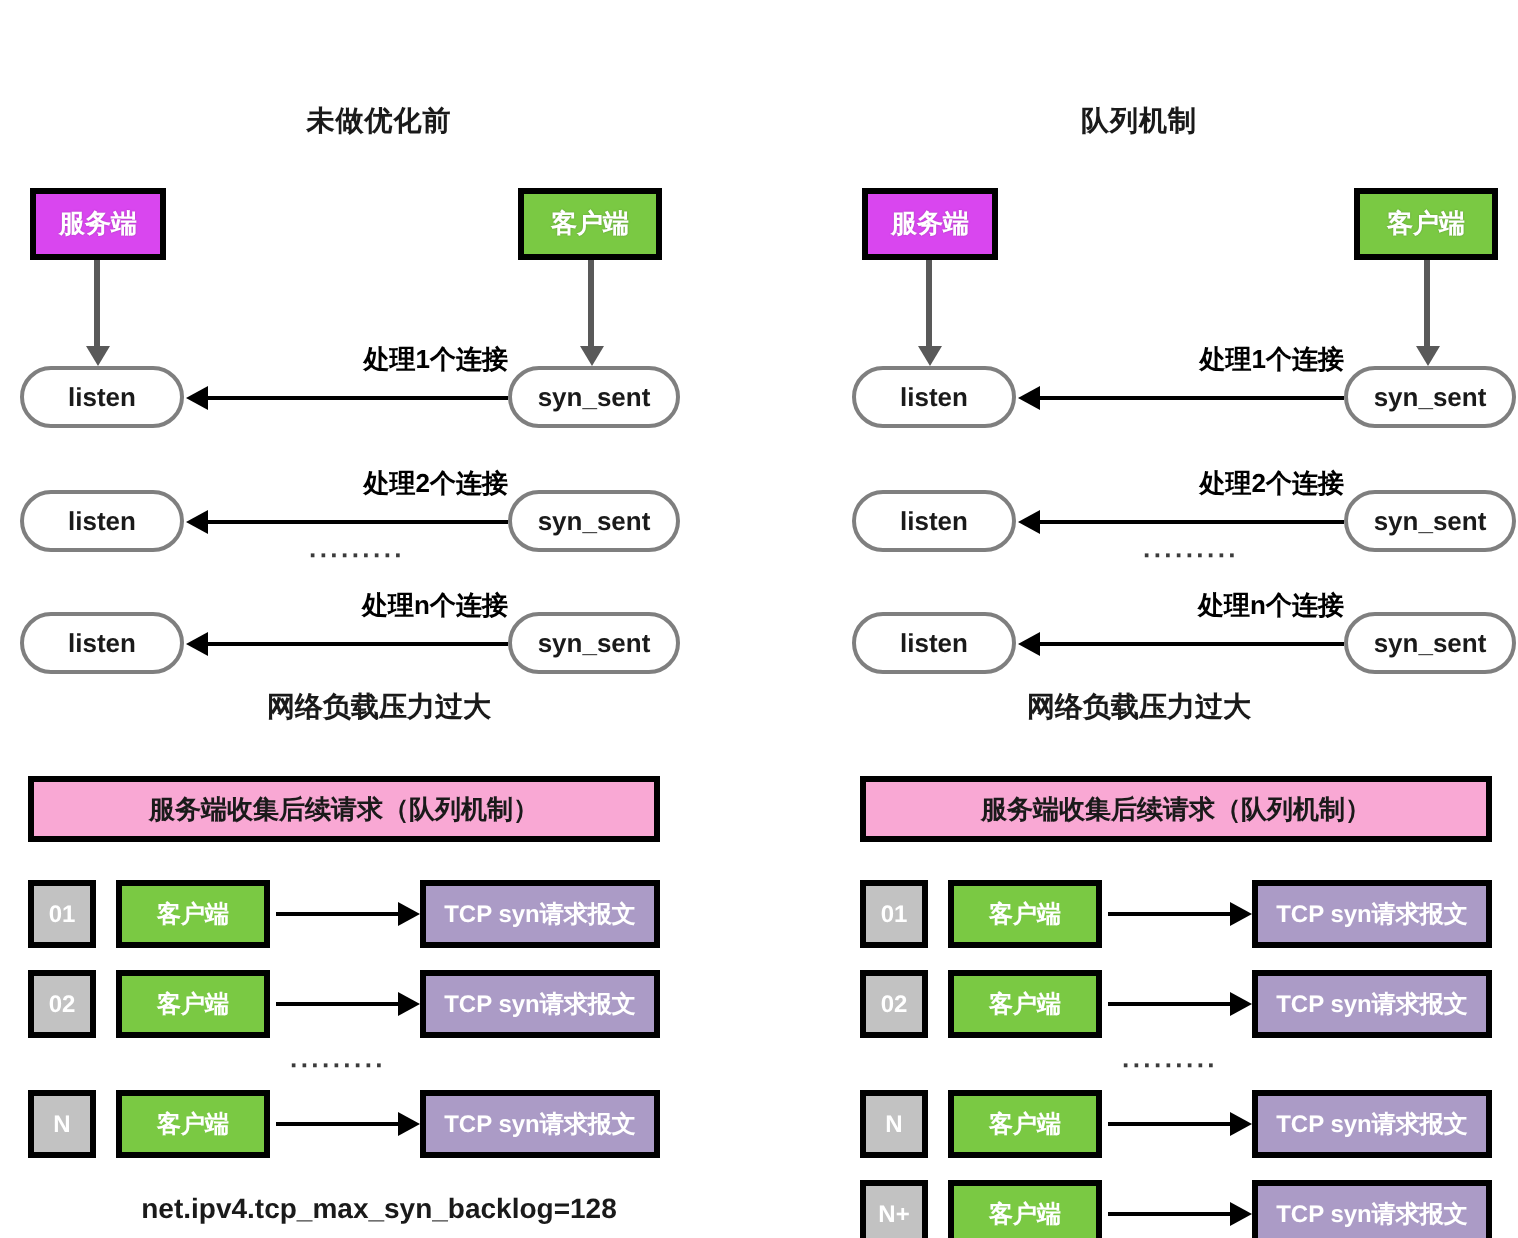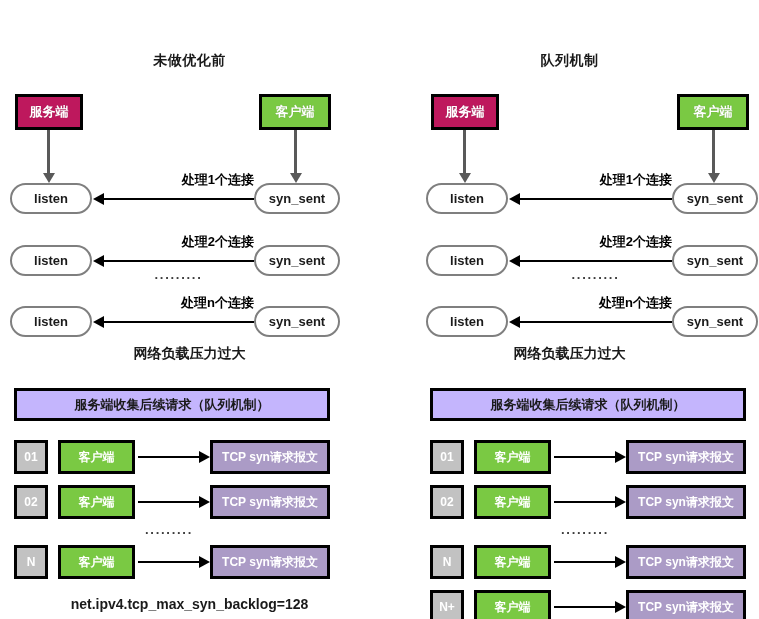--- a/index.html
+++ b/index.html
@@ -43,21 +43,21 @@
     border: 3px solid #000000;
     box-sizing: border-box;
     display: flex;
     align-items: center;
     justify-content: center;
     font-size: 13px;
     font-weight: bold;
     color: #ffffff;
     text-shadow: 0 0 1px rgba(0,0,0,0.25);
   }
-  .node-server { background: #be185d; }
+  .node-server { background: #d946ef; }
   .node-client { background: #7ac943; }
 
   
   .v-arrow {
     position: absolute;
     width: 3px;
     background: #595959;
   }
   .v-arrow::after {
     content: "";
@@ -135,21 +135,21 @@
     font-weight: bold;
     color: #1a1a1a;
   }
 
   
   .queue-header {
     position: absolute;
     height: 33px;
     border: 3px solid #000000;
     box-sizing: border-box;
-    background: #c4b5fd;
+    background: #f9a8d4;
     display: flex;
     align-items: center;
     justify-content: center;
     font-size: 13px;
     font-weight: bold;
     color: #1a1a1a;
   }
 
   
   .idx-box {

